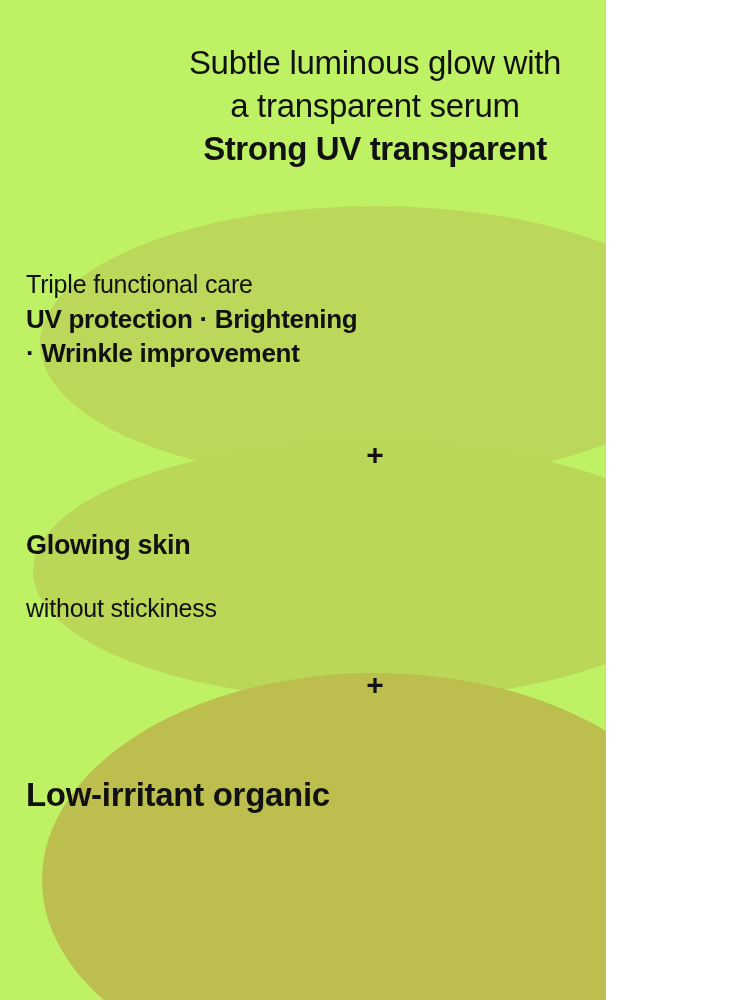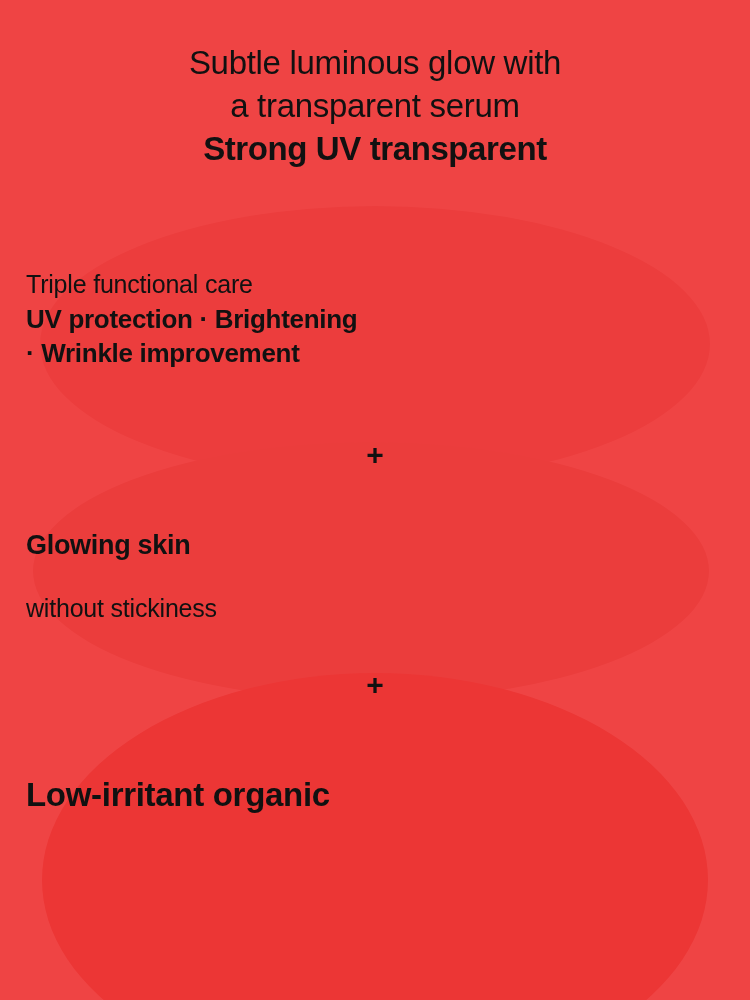--- a/index.html
+++ b/index.html
@@ -11,23 +11,23 @@
     width: 750px;
     height: 1000px;
     overflow: hidden;
     font-family: "Liberation Sans", sans-serif;
     color: #0a0a0a;
     -webkit-font-smoothing: antialiased;
   }
 
   #stage {
     position: relative;
-    width: 750px;
+    width: 606px;
     height: 1000px;
-    background: #ef4444;
+    background: #bef264;
     overflow: hidden;
     text-decoration: underline;
   }
 
   
   .headline {
     position: absolute;
     left: 0;
     top: 42px;
     width: 750px;

